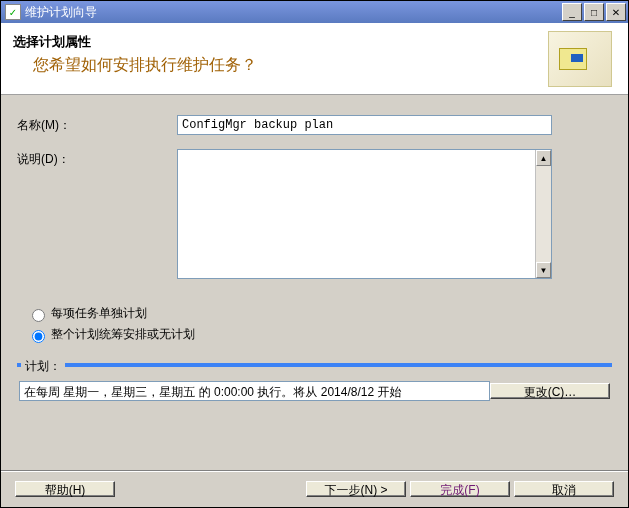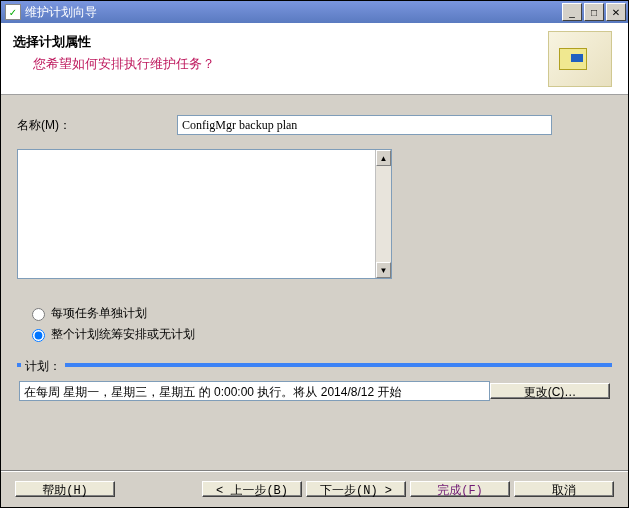--- a/index.html
+++ b/index.html
@@ -52,21 +52,21 @@
     height: 72px;
     background: #fff;
     border-bottom: 1px solid #a0a0a0;
     display: flex;
     align-items: flex-start;
     padding: 8px 12px;
     position: relative;
   }
   .header-text { flex: 1; padding-top: 2px; }
   .header-title { font-weight: bold; font-size: 13px; margin-bottom: 4px; font-family: Liberation Mono, monospace; }
-  .header-sub { font-size: 13px; color: #be185d; padding-left: 20px; }
+  .header-sub { font-size: 16px; color: #a16207; padding-left: 20px; }
   .header-img {
     width: 64px; height: 56px;
     margin-right: 4px;
     position: relative;
     background: linear-gradient(135deg, #f8f4e0, #e8e0c0);
     border: 1px solid #d0c890;
   }
   .header-img::before {
     content: "";
     position: absolute;
@@ -86,21 +86,21 @@
     flex: 1;
     padding: 20px 16px 8px 16px;
     display: flex;
     flex-direction: column;
   }
   .row { display: flex; margin-bottom: 14px; align-items: flex-start; }
   .label { width: 160px; padding-top: 2px; }
   .field { flex: 1; }
   input.text {
     width: 375px; height: 20px;
-    font-family: Liberation Serif, serif;
+    font-family: Liberation Mono, monospace;
     font-size: 12px;
     padding: 1px 4px;
     border: 1px solid #7f9db9;
     background: #fff;
   }
   .textarea-wrap {
     width: 375px; height: 130px;
     border: 1px solid #7f9db9;
     background: #fff;
     display: flex;
@@ -125,21 +125,21 @@
     background: #d4d0c8;
     border: 1px solid #fff;
     border-right-color: #808080;
     border-bottom-color: #808080;
     font-size: 8px;
     display: flex; align-items: center; justify-content: center;
     color: #000;
   }
   .sb-track { flex: 1; }
   .radios { margin-top: 12px; margin-bottom: 12px; padding-left: 10px; }
-  .radio-row { margin-bottom: 4px; display: flex; align-items: flex-start; }
+  .radio-row { margin-bottom: 4px; display: flex; align-items: center; }
   .radio-row input { margin-right: 6px; }
   .fieldset {
     border-top: 4px solid #3b82f6;
     padding-top: 0;
     margin-top: 4px;
     position: relative;
   }
   .fieldset-label {
     position: absolute;
     top: -9px; left: 4px;
@@ -175,21 +175,20 @@
     font-family: inherit;
   }
   .btn[disabled] { color: #701a75; }
   .footer {
     border-top: 1px solid #808080;
     box-shadow: inset 0 1px 0 #fff;
     padding: 10px 14px;
     display: flex;
     align-items: center;
     gap: 4px;
-    font-family: Liberation Mono, monospace;
   }
   .footer .gap { flex: 1; }
   .change-btn { min-width: 120px; }
 </style>
 </head>
 <body>
 
 <div class="window">
   <div class="titlebar">
     <div class="icon">✓</div>
@@ -211,20 +210,21 @@
   </div>
 
   <div class="body">
     <div class="row">
       <div class="label">名称(M)：</div>
       <div class="field">
         <input type="text" class="text" value="ConfigMgr backup plan" style="">
       </div>
     </div>
     <div class="row">
+      <div class="label">说明(D)：</div>
       <div class="field">
         <div class="textarea-wrap">
           <textarea style=""></textarea>
           <div class="scrollbar">
             <div class="sb-btn">▲</div>
             <div class="sb-track"></div>
             <div class="sb-btn">▼</div>
           </div>
         </div>
       </div>
@@ -246,18 +246,17 @@
       <div class="schedule-row">
         <div class="schedule-text">在每周 星期一，星期三，星期五 的 0:00:00 执行。将从 2014/8/12 开始</div>
         <button class="btn change-btn">更改(C)…</button>
       </div>
     </div>
   </div>
 
   <div class="footer">
     <button class="btn">帮助(H)</button>
     <div class="gap"></div>
-    <button class="btn">&lt; 上一步(B)</button>
     <button class="btn">下一步(N) &gt;</button>
     <button class="btn" disabled="">完成(F)</button>
     <button class="btn">取消</button>
   </div>
 </div>
 
 </body></html>

